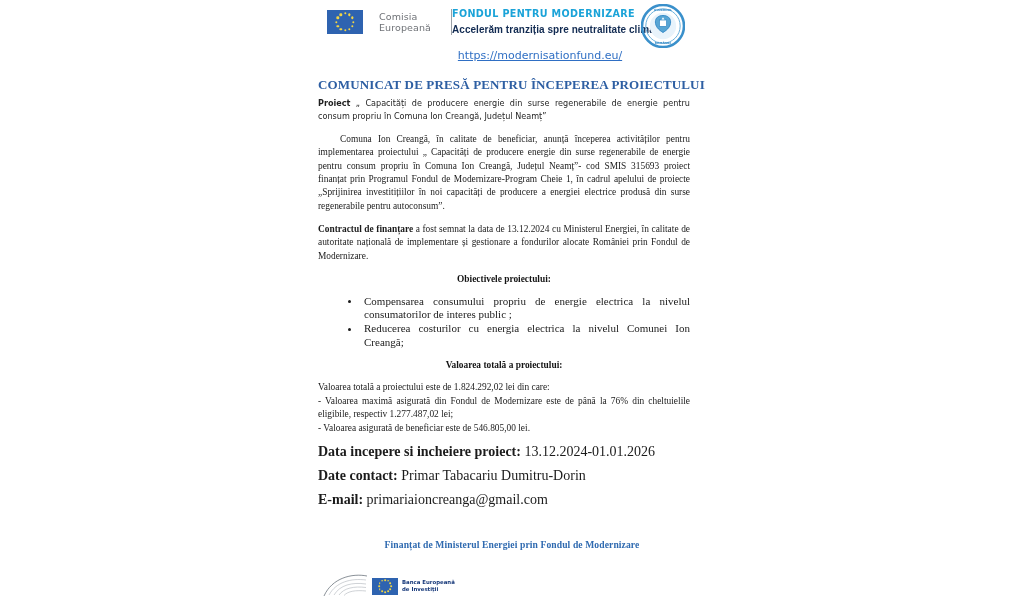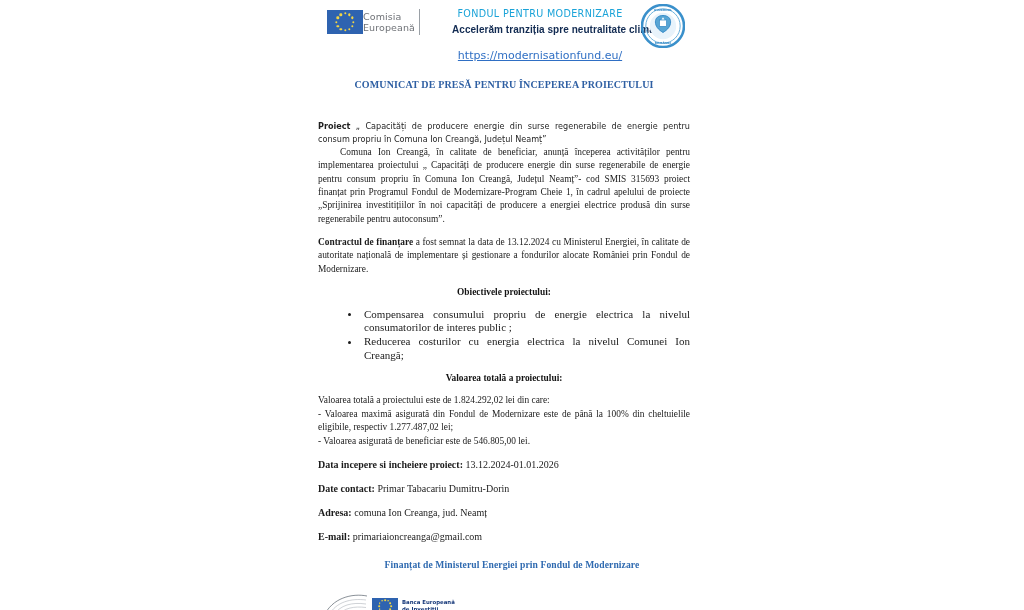--- a/index.html
+++ b/index.html
@@ -32,21 +32,21 @@
     width: 1024px;
     height: 70px;
   }
 
   .eu-commission-block {
     position: absolute;
     left: 327px;
     top: 9px;
     display: flex;
     align-items: center;
-    gap: 0;
+    gap: 16px;
   }
   .eu-flag {
     width: 36px;
     height: 24px;
     background: #2e63b0;
     position: relative;
     flex: none;
   }
   .eu-flag .stars {
     position: absolute;
@@ -80,21 +80,21 @@
 
   .fund-block {
     position: absolute;
     left: 452px;
     top: 8px;
     width: 176px;
     text-align: center;
   }
   .fund-title {
     font-family: "DejaVu Sans", "Liberation Sans", sans-serif;
-    font-weight: normal;
+    font-weight: bold;
     font-size: 9.6px;
     letter-spacing: 0.35px;
     color: #1aa3d8;
     line-height: 12px;
     white-space: nowrap;
   }
   .fund-subtitle {
     font-family: Liberation Sans, sans-serif;
     font-weight: bold;
     font-size: 10px;
@@ -129,36 +129,36 @@
   .doc-body {
     position: absolute;
     left: 318px;
     top: 78px;
     width: 372px;
   }
 
   .press-title {
     font-family: "Liberation Serif", "DejaVu Serif", serif;
     font-weight: bold;
-    font-size: 10px;
+    font-size: 13px;
     color: #2e5fa3;
     text-align: center;
     letter-spacing: 0.15px;
     line-height: 14px;
-    margin: 0 0 28px 0;
+    margin: 0 0 5px 0;
     white-space: nowrap;
   }
 
   .project-line {
     font-family: "DejaVu Sans", "Liberation Sans", sans-serif;
     font-size: 8.1px;
     line-height: 12.6px;
     color: #1f1f1f;
     text-align: justify;
-    margin: 0 0 1px 0;
+    margin: 0 0 11px 0;
   }
   .project-line b {
     font-weight: bold;
   }
 
   p.para {
     font-size: 9.4px;
     line-height: 13.3px;
     text-align: justify;
     margin: 0 0 10px 0;
@@ -210,34 +210,34 @@
     line-height: 13.6px;
     margin: 0 0 10px 0;
     color: #1b1b1b;
     text-align: justify;
   }
   .value-lines .vline {
     display: block;
   }
 
   .contact-line {
-    font-size: 10px;
+    font-size: 14px;
     line-height: 13px;
     margin: 0 0 11px 0;
     color: #1b1b1b;
   }
   .contact-line b {
     font-weight: bold;
   }
 
   
   .doc-footer {
     position: absolute;
     left: 0;
-    top: 558px;
+    top: 538px;
     width: 1024px;
   }
   .footer-note {
     text-align: center;
     font-family: "Liberation Serif", "DejaVu Serif", serif;
     font-weight: bold;
     font-size: 9.6px;
     color: #2f6ab0;
     letter-spacing: 0.1px;
     line-height: 13px;
@@ -358,32 +358,29 @@
 
     <ul class="objectives">
       <li>Compensarea consumului propriu de energie electrica la nivelul consumatorilor de interes public ;</li>
       <li>Reducerea costurilor cu energia electrica la nivelul Comunei Ion Creangă;</li>
     </ul>
 
     <h3 class="section-head">Valoarea totală a proiectului:</h3>
 
     <div class="value-lines">
       <span class="vline">Valoarea totală a proiectului este de 1.824.292,02 lei din care:</span>
-      <span class="vline">- Valoarea maximă asigurată din Fondul de Modernizare este de până la 100% din cheltuielile eligibile, respectiv 1.277.487,02 lei;</span>
+      <span class="vline">- Valoarea maximă asigurată din Fondul de Modernizare este de până la 76% din cheltuielile eligibile, respectiv 1.277.487,02 lei;</span>
       <span class="vline">- Valoarea asigurată de beneficiar este de  546.805,00 lei.</span>
     </div>
 
     <p class="contact-line">
       <b>Data incepere si incheiere proiect:</b><span> 13.12.2024-01.01.2026</span>
     </p>
     <p class="contact-line">
       <b>Date contact:</b><span> Primar Tabacariu Dumitru-Dorin</span>
-    </p>
-    <p class="contact-line">
-      <b>Adresa:</b><span> comuna Ion Creanga, jud. Neamț</span>
     </p>
     <p class="contact-line">
       <b>E-mail:</b><span> primariaioncreanga@gmail.com</span>
     </p>
   </div>
 
   <div class="doc-footer">
     <div class="footer-note">Finanțat de Ministerul Energiei prin Fondul de Modernizare</div>
 
     <div class="eib-logo">

